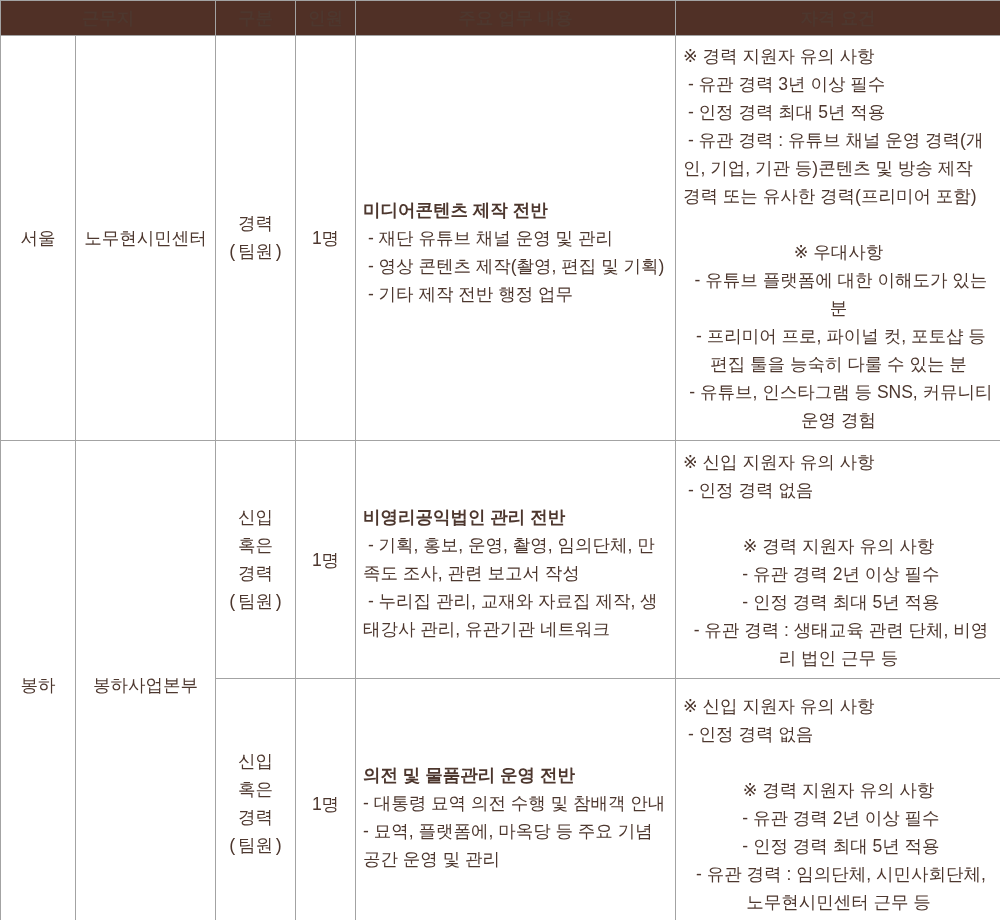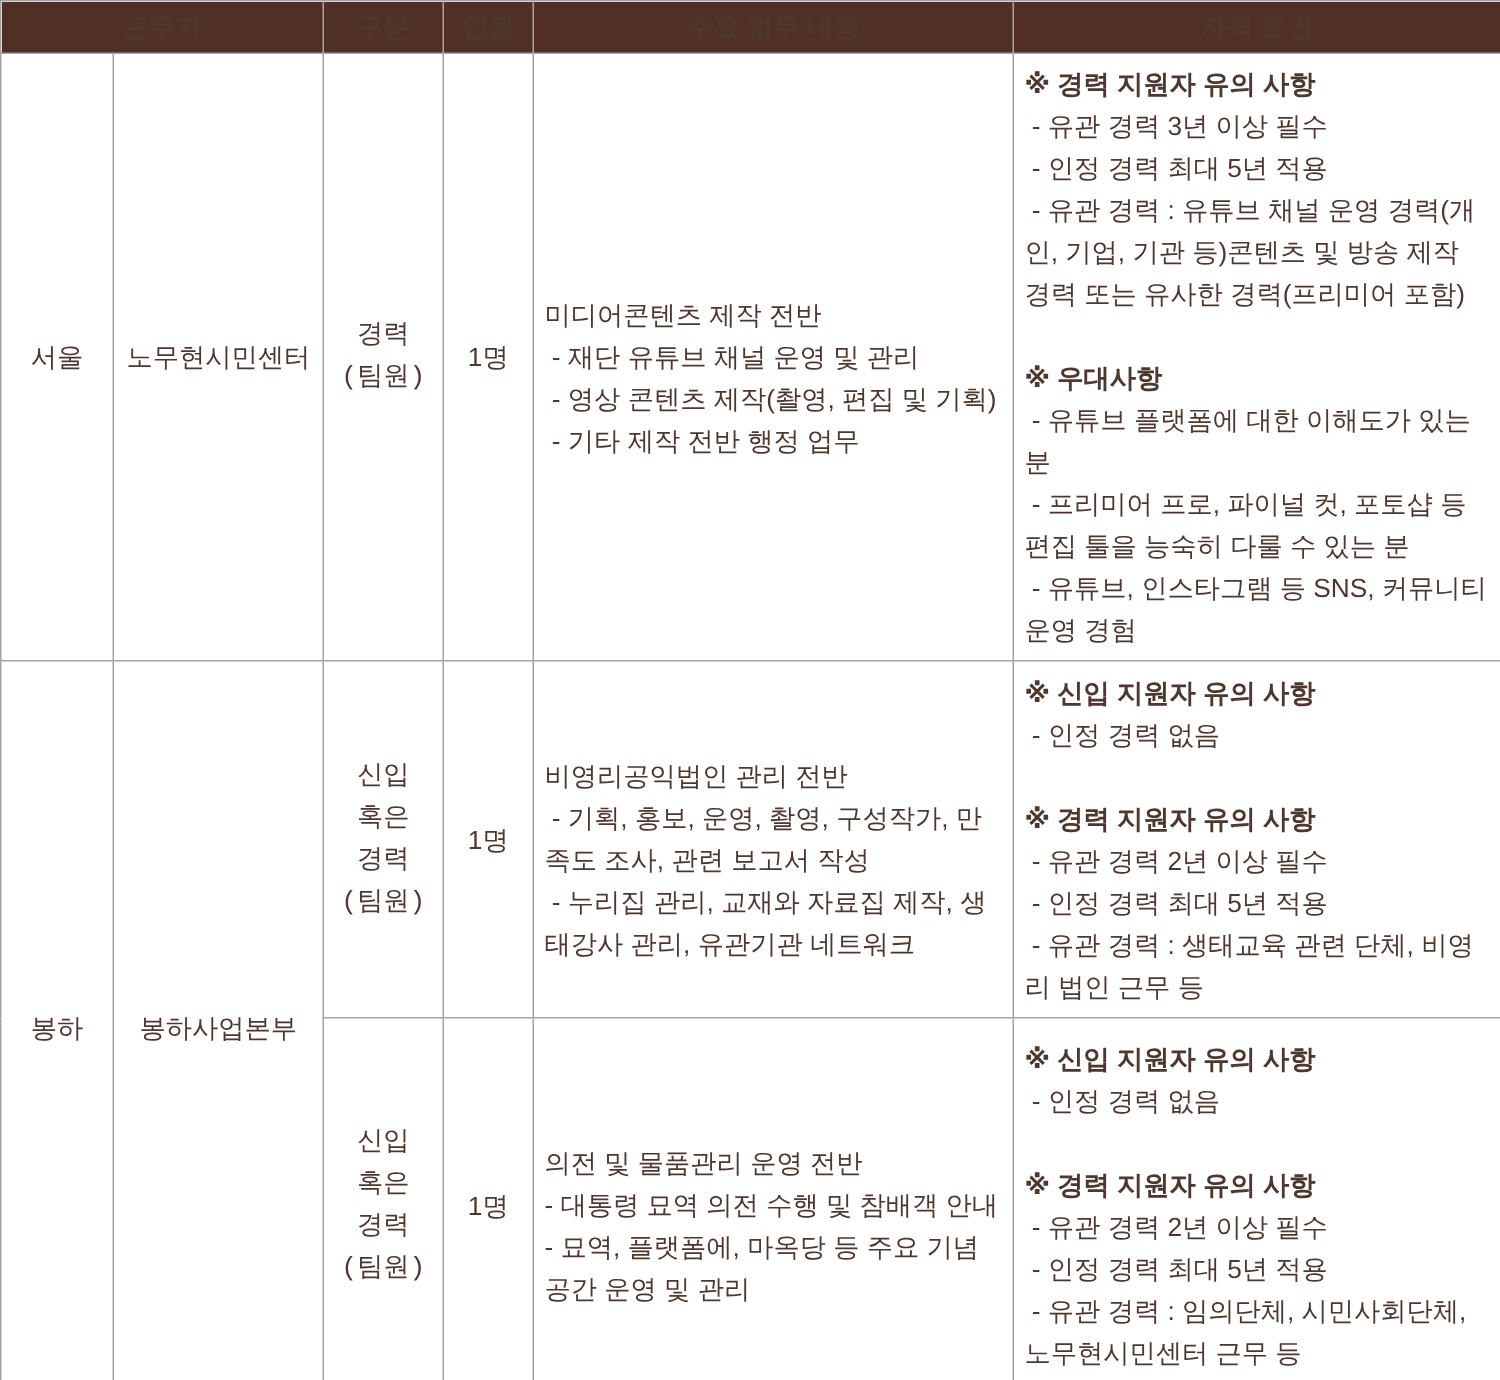--- a/index.html
+++ b/index.html
@@ -39,24 +39,24 @@
     padding:0;
     border-color:var(--border);
   }
   td.center{text-align:center;}
   td.pre{white-space:pre-line;font-family:Liberation Mono, monospace;}
   td.textcell{
     text-align:left;
     padding:6px 6px 6px 7px;
     word-break:break-all;
   }
-  .cell-title{font-weight:normal;margin-top:27px;}
+  .cell-title{font-weight:bold;margin-top:27px;}
   .bullet{white-space:pre-wrap;word-break:break-all;}
-  .qual-section + .qual-section{margin-top:28px;}
-  .qual-title{font-weight:bold;}
+  .qual-section + .qual-section{margin-top:28px;text-align:center;}
+  .qual-title{font-weight:normal;}
 </style>
 </head>
 <body>
 
 <table class="recruit">
   <colgroup>
     <col style="width:75px">
     <col style="width:140px">
     <col style="width:80px">
     <col style="width:60px">
@@ -105,21 +105,21 @@
     <tr style="height:238px;">
       <td class="center" rowspan="2">봉하</td>
       <td class="center" rowspan="2">봉하사업본부</td>
       <td class="center pre">신입
 혹은
 경력
 (팀원)</td>
       <td class="center">1명</td>
       <td class="textcell">
         <div class="cell-title">비영리공익법인 관리 전반</div>
-        <div class="bullet"> - 기획, 홍보, 운영, 촬영, 구성작가, 만족도 조사, 관련 보고서 작성</div>
+        <div class="bullet"> - 기획, 홍보, 운영, 촬영, 임의단체, 만족도 조사, 관련 보고서 작성</div>
         <div class="bullet"> - 누리집 관리, 교재와 자료집 제작, 생태강사 관리, 유관기관 네트워크</div>
       </td>
       <td class="textcell">
         <div class="qual-section">
           <div class="qual-title">※ 신입 지원자 유의 사항</div>
           <div class="bullet"> - 인정 경력 없음</div>
         </div>
         <div class="qual-section">
           <div class="qual-title">※ 경력 지원자 유의 사항</div>
           <div class="bullet"> - 유관 경력 2년 이상 필수</div>

